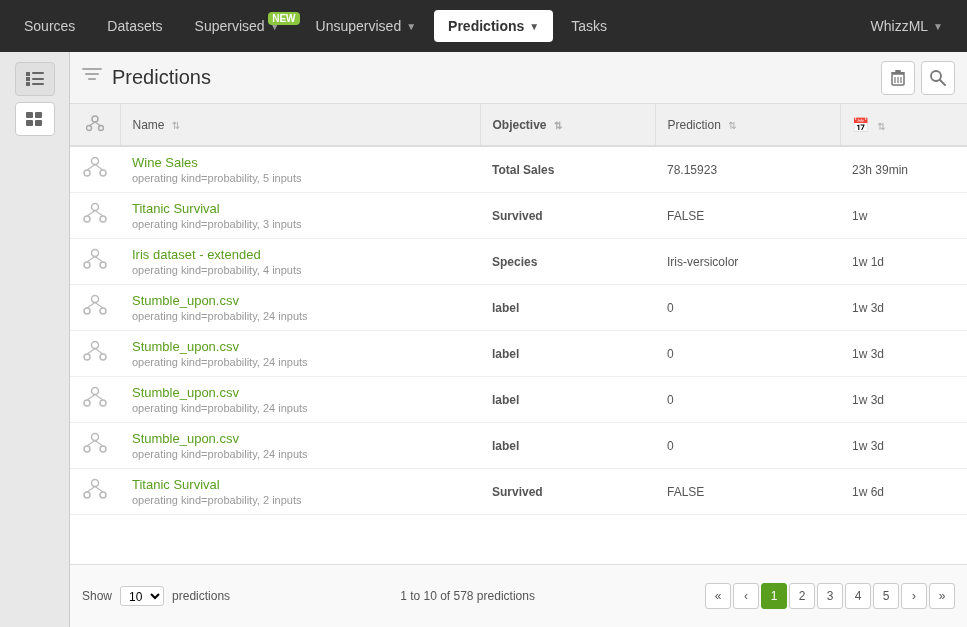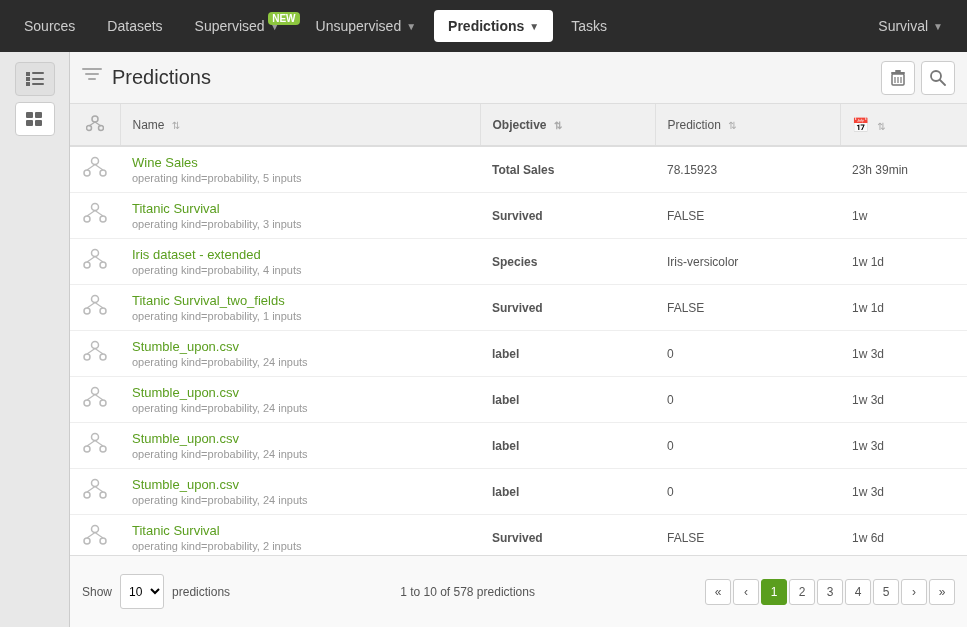--- a/index.html
+++ b/index.html
@@ -207,21 +207,21 @@
       background: #f9f9f9;
       gap: 8px;
     }
     .show-label { color: #555; font-size: 12px; }
     .per-page-select {
       border: 1px solid #ccc;
       border-radius: 3px;
       padding: 2px 4px;
       font-size: 12px;
       background: #fff;
-      height: 35px;
+      height: 20px;
     }
     .predictions-label { color: #555; font-size: 12px; }
     .footer-info {
       flex: 1;
       text-align: center;
       color: #555;
       font-size: 12px;
     }
     .pagination {
       display: flex;
@@ -274,21 +274,21 @@
       <span class="nav-chevron">▼</span>
     </div>
     <div class="nav-item active">
       <span>Predictions</span>
       <span class="nav-chevron" style="color:#555;">▼</span>
     </div>
     <div class="nav-item">
       <span>Tasks</span>
     </div>
     <div class="nav-right whizzml-btn">
-      <span>Survival</span>
+      <span>WhizzML</span>
       <span class="nav-chevron">▼</span>
     </div>
   </nav>
 
   <div class="content-area">
 
     <div class="sidebar">
       <div class="sidebar-icon-btn" title="List view">
         <svg width="18" height="14" viewBox="0 0 18 14">
           <rect x="0" y="0" width="4" height="4" fill="#666"></rect>
@@ -422,36 +422,20 @@
               </tr>
               <tr>
                 <td class="row-icon col-icon"><svg width="24" height="24" viewBox="0 0 24 24">
       <circle cx="12" cy="6" r="3.5" fill="none" stroke="#bbb" stroke-width="1.5"></circle>
       <circle cx="4" cy="18" r="3" fill="none" stroke="#bbb" stroke-width="1.5"></circle>
       <circle cx="20" cy="18" r="3" fill="none" stroke="#bbb" stroke-width="1.5"></circle>
       <line x1="12" y1="9.5" x2="4" y2="15" stroke="#bbb" stroke-width="1.2"></line>
       <line x1="12" y1="9.5" x2="20" y2="15" stroke="#bbb" stroke-width="1.2"></line>
     </svg></td>
                 <td class="col-name">
-                  <div class="item-name">Titanic Survival_two_fields</div>
-      <div class="item-sub">operating kind=probability, 1 inputs</div>
-                </td>
-                <td class="col-objective">Survived</td>
-                <td class="col-prediction">FALSE</td>
-                <td class="col-date">1w 1d</td>
-              </tr>
-              <tr>
-                <td class="row-icon col-icon"><svg width="24" height="24" viewBox="0 0 24 24">
-      <circle cx="12" cy="6" r="3.5" fill="none" stroke="#bbb" stroke-width="1.5"></circle>
-      <circle cx="4" cy="18" r="3" fill="none" stroke="#bbb" stroke-width="1.5"></circle>
-      <circle cx="20" cy="18" r="3" fill="none" stroke="#bbb" stroke-width="1.5"></circle>
-      <line x1="12" y1="9.5" x2="4" y2="15" stroke="#bbb" stroke-width="1.2"></line>
-      <line x1="12" y1="9.5" x2="20" y2="15" stroke="#bbb" stroke-width="1.2"></line>
-    </svg></td>
-                <td class="col-name">
                   <div class="item-name">Stumble_upon.csv</div>
       <div class="item-sub">operating kind=probability, 24 inputs</div>
                 </td>
                 <td class="col-objective">label</td>
                 <td class="col-prediction">0</td>
                 <td class="col-date">1w 3d</td>
               </tr>
               <tr>
                 <td class="row-icon col-icon"><svg width="24" height="24" viewBox="0 0 24 24">
       <circle cx="12" cy="6" r="3.5" fill="none" stroke="#bbb" stroke-width="1.5"></circle>

